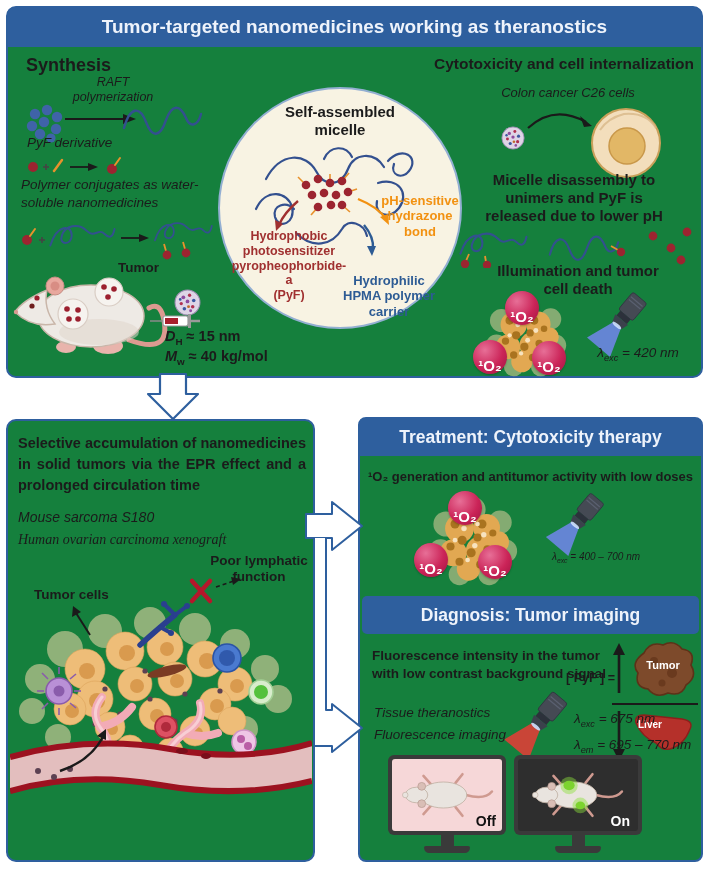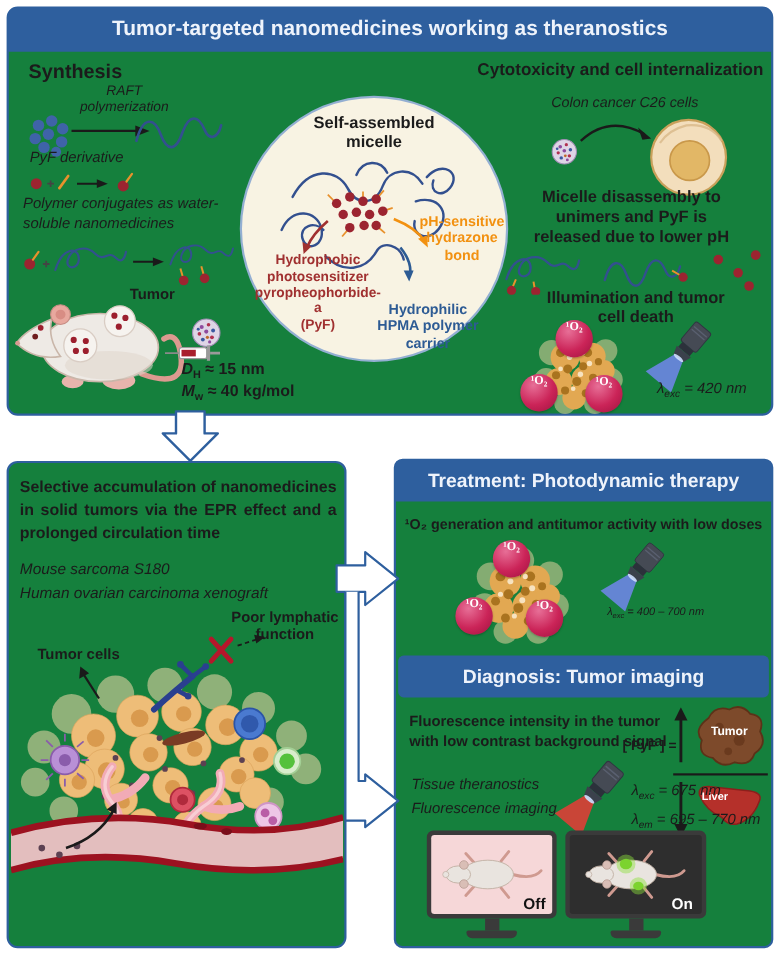--- a/index.html
+++ b/index.html
@@ -10,22 +10,22 @@
   .ctr{text-align:center;}
   .pl{white-space:pre-line;}
   .nw{white-space:nowrap;}
   .jst{text-align:justify;}
   .panel{position:absolute;background:#15803d;border:2.5px solid #2e5f9e;border-radius:10px;box-sizing:border-box;}
   .hdrbar{position:absolute;background:#2e5f9e;color:#eef3fb;display:flex;align-items:center;justify-content:center;font-weight:700;z-index:2;}
   .txt{position:absolute;line-height:1.22;z-index:4;}
   sub{font-size:68%;}
   .o2{position:absolute;width:34px;height:34px;border-radius:50%;
       background:radial-gradient(circle at 35% 30%,#e76f97 0%,#cb2458 55%,#9e123f 100%);
-      color:#fff;display:flex;align-items:flex-start;justify-content:center;
-      font-size:11px;font-weight:700;z-index:5;box-shadow:0 1px 2px rgba(0,0,0,.25);font-family:Liberation Serif, serif;}
+      color:#fff;display:flex;align-items:flex-end;justify-content:center;
+      font-size:15px;font-weight:700;z-index:5;box-shadow:0 1px 2px rgba(0,0,0,.25);}
   .circle{position:absolute;border-radius:50%;background:#f8f3e3;border:2px solid #93afd2;box-sizing:border-box;z-index:1;}
   .monitor{position:absolute;z-index:4;}
   .mon-frame{background:#3a3a3a;border-radius:6px;padding:4px;box-sizing:border-box;}
   .mon-screen{position:relative;width:100%;height:100%;border-radius:3px;overflow:hidden;}
   .mon-neck{width:13px;height:11px;background:#3a3a3a;margin:0 auto;}
   .mon-base{width:46px;height:7px;background:#3a3a3a;border-radius:2px 2px 6px 6px;margin:0 auto;}
   svg{display:block;}
 </style>
 </head>
 <body>
@@ -338,21 +338,21 @@
     <div class="txt i ctr nw" style="left:560px;top:337px;width:140px;font-size:13.5px;"><span>λ</span><sub>exc</sub><span> = 420 nm</span></div>
   </div>
 
   <svg class="abs" style="left:146px;top:372px;z-index:6;" width="54" height="50" viewBox="0 0 54 50">
     <polygon points="14,2 40,2 40,22 52,22 27,47 2,22 14,22" fill="#fff" stroke="#2e5f9e" stroke-width="2.2" stroke-linejoin="round"></polygon>
   </svg>
 
   <div class="panel" style="left:6px;top:419px;width:309px;height:443px;">
     <div class="txt b jst" style="left:10px;top:12px;width:288px;font-size:14.5px;line-height:1.45;">Selective accumulation of nanomedicines in solid tumors via the EPR effect and a prolonged circulation time</div>
     <div class="txt i" style="left:10px;top:88px;font-size:14px;">Mouse sarcoma S180</div>
-    <div class="txt i" style="left:10px;top:110px;font-size:14px;">Human ovarian carcinoma xenograft</div>
+    <div class="txt i" style="left:10px;top:110px;font-size:14px;font-family:Liberation Serif, serif;">Human ovarian carcinoma xenograft</div>
     <div class="txt b pl ctr" style="left:198px;top:132px;width:106px;font-size:13.5px;">Poor lymphatic
 function</div>
     <div class="txt b" style="left:26px;top:166px;font-size:13.5px;">Tumor cells</div>
 
     <svg class="abs" style="left:176px;top:148px;z-index:4;" width="64" height="38" viewBox="0 0 64 38">
       <line x1="8" y1="12" x2="26" y2="32" stroke="#b5172b" stroke-width="4.5" stroke-linecap="round"></line>
       <line x1="26" y1="12" x2="8" y2="32" stroke="#b5172b" stroke-width="4.5" stroke-linecap="round"></line>
       <line x1="32" y1="18" x2="50" y2="12" stroke="#1a1a1a" stroke-width="1.6" stroke-dasharray="4,3"></line>
       <polygon points="57,10 47,8 49,16" fill="#1a1a1a"></polygon>
     </svg>
@@ -482,21 +482,21 @@
   </div>
 
   <svg class="abs" style="left:304px;top:494px;z-index:6;" width="64" height="272" viewBox="0 0 64 272">
     <polygon points="2,20 28,20 28,8 58,32 28,56 28,44 2,44" fill="#fff" stroke="#2e5f9e" stroke-width="2" stroke-linejoin="round"></polygon>
     <path d="M10,44 L10,252 L28,252 L28,258 L58,234 L28,210 L28,216 L22,216 L22,44" fill="#fff" stroke="#2e5f9e" stroke-width="2" stroke-linejoin="round" transform="translate(0,0)"></path>
   </svg>
 
   <div class="panel" style="left:358px;top:417px;width:345px;height:445px;border-radius:8px;">
 
     <div class="hdrbar" style="left:-1px;top:-1px;right:-1px;height:38px;border-radius:6px 6px 0 0;font-size:17.5px;">
-      <span>Treatment: Photodynamic therapy</span>
+      <span>Treatment: Cytotoxicity therapy</span>
     </div>
 
     <div class="txt b ctr nw" style="left:0;top:50px;width:100%;font-size:13px;">¹O₂ generation and antitumor activity with low doses</div>
 
     <svg class="abs" style="left:62px;top:78px;" width="102" height="90">
       <use href="#sym-cluster" width="102" height="90"></use>
     </svg>
     <div class="o2" style="left:88px;top:72px;">
         <span>¹O₂</span>
       </div>

